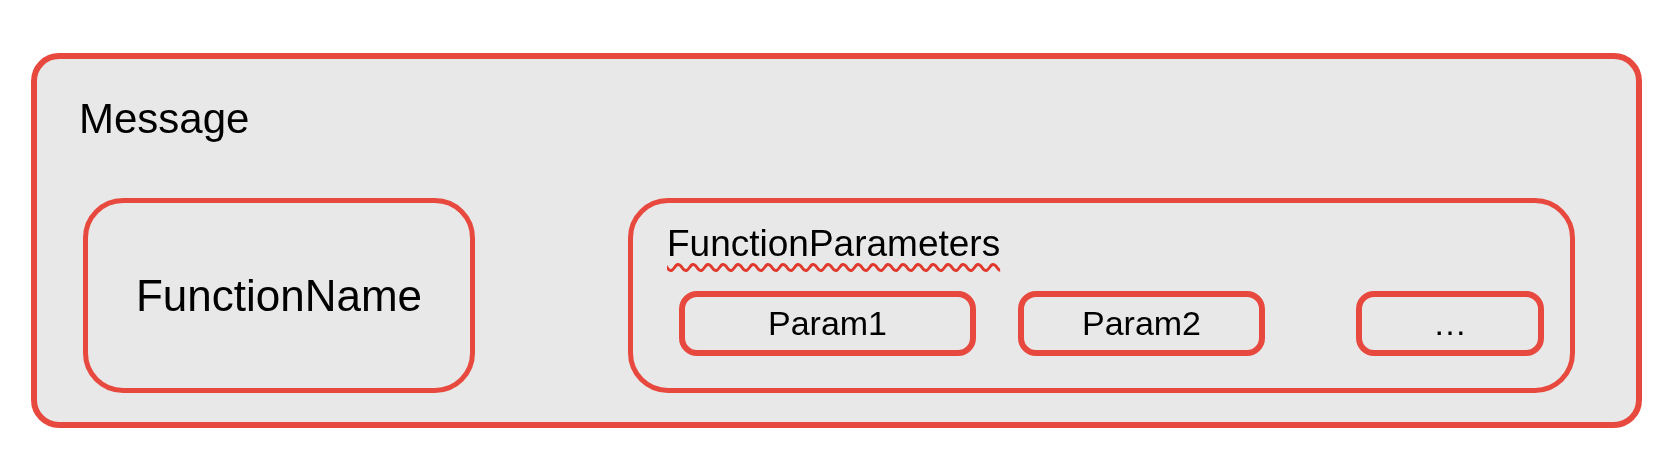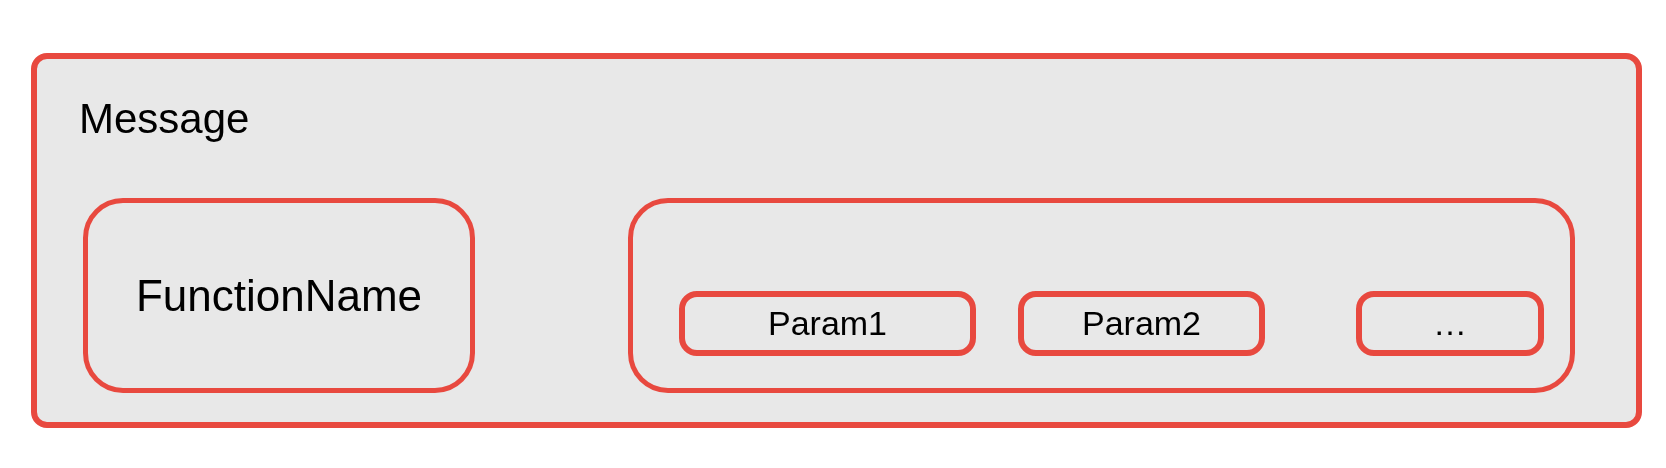--- a/index.html
+++ b/index.html
@@ -18,21 +18,21 @@
     overflow: hidden;
   }
   .canvas { position: relative; width: 1666px; height: 468px; }
 
   
   .box-message {
     position: absolute; left: 31px; top: 53px;
     width: 1611px; height: 375px;
     background: var(--fill-gray);
     border: 6px solid var(--border-red);
-    border-radius: 16px;
+    border-radius: 28px;
   }
   .message-label {
     position: absolute; left: 42px; top: 36px;
     font-size: 42px; line-height: 1.15;
     white-space: nowrap;
   }
 
   
   .box-fname {
     position: absolute; left: 46px; top: 139px;
@@ -84,20 +84,23 @@
   <div class="box-message">
 
     <div class="message-label">Message</div>
 
     <div class="box-fname">
       <span>FunctionName</span>
     </div>
 
     <div class="box-fparams">
 
+      <div class="fparams-label">
+        <span class="squiggle">FunctionParameters</span>
+      </div>
 
       <div class="param-box param-1">
         <span>Param1</span>
       </div>
 
       <div class="param-box param-2">
         <span>Param2</span>
       </div>
 
       <div class="param-box param-etc">

